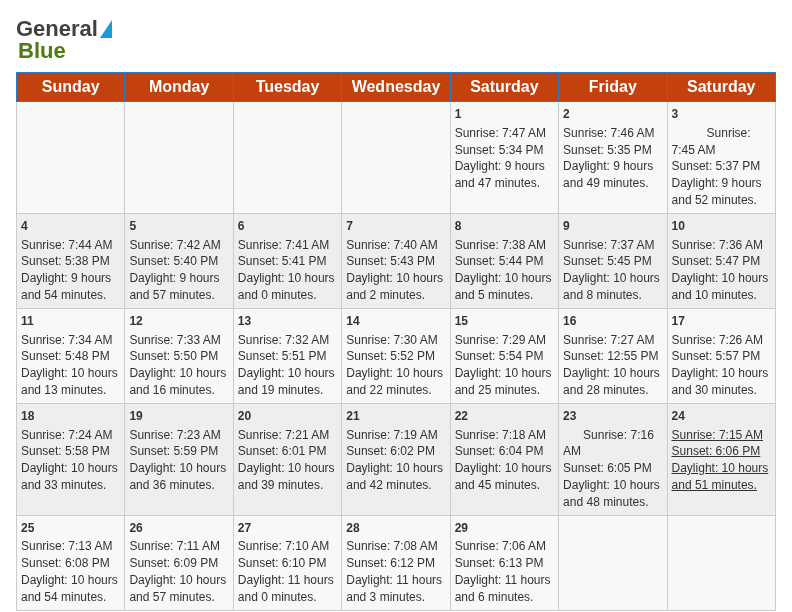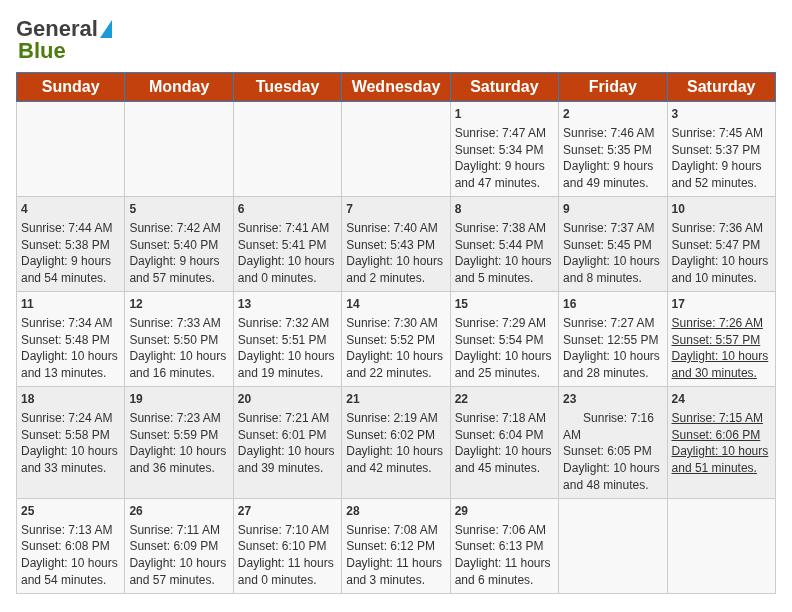--- a/index.html
+++ b/index.html
@@ -119,21 +119,21 @@
         <td></td>
         <td></td>
         <td></td>
         <td></td>
         <td><span class="day-num">1</span><span class="day-detail" style="white-space: pre-line;">Sunrise: 7:47 AM
 Sunset: 5:34 PM
 Daylight: 9 hours and 47 minutes.</span></td>
         <td><span class="day-num">2</span><span class="day-detail" style="white-space: pre-line;">Sunrise: 7:46 AM
 Sunset: 5:35 PM
 Daylight: 9 hours and 49 minutes.</span></td>
-        <td><span class="day-num">3</span><span class="day-detail" style="white-space: pre-line;">Sunrise: 7:45 AM
+        <td><span class="day-num">3</span><span class="day-detail" style="white-space: pre-line; margin-left: 35px;">Sunrise: 7:45 AM
 Sunset: 5:37 PM
 Daylight: 9 hours and 52 minutes.</span></td>
       </tr>
       <tr>
         <td><span class="day-num">4</span><span class="day-detail" style="white-space: pre-line;">Sunrise: 7:44 AM
 Sunset: 5:38 PM
 Daylight: 9 hours and 54 minutes.</span></td>
         <td><span class="day-num">5</span><span class="day-detail" style="white-space: pre-line;">Sunrise: 7:42 AM
 Sunset: 5:40 PM
 Daylight: 9 hours and 57 minutes.</span></td>
@@ -165,35 +165,35 @@
 Daylight: 10 hours and 19 minutes.</span></td>
         <td><span class="day-num">14</span><span class="day-detail" style="white-space: pre-line;">Sunrise: 7:30 AM
 Sunset: 5:52 PM
 Daylight: 10 hours and 22 minutes.</span></td>
         <td><span class="day-num">15</span><span class="day-detail" style="white-space: pre-line;">Sunrise: 7:29 AM
 Sunset: 5:54 PM
 Daylight: 10 hours and 25 minutes.</span></td>
         <td><span class="day-num">16</span><span class="day-detail" style="white-space: pre-line;">Sunrise: 7:27 AM
 Sunset: 12:55 PM
 Daylight: 10 hours and 28 minutes.</span></td>
-        <td><span class="day-num">17</span><span class="day-detail" style="white-space: pre-line; text-decoration: underline;">Sunrise: 7:26 AM
+        <td><span class="day-num">17</span><span class="day-detail" style="white-space: pre-line;">Sunrise: 7:26 AM
 Sunset: 5:57 PM
 Daylight: 10 hours and 30 minutes.</span></td>
       </tr>
       <tr>
         <td><span class="day-num">18</span><span class="day-detail" style="white-space: pre-line;">Sunrise: 7:24 AM
 Sunset: 5:58 PM
 Daylight: 10 hours and 33 minutes.</span></td>
         <td><span class="day-num">19</span><span class="day-detail" style="white-space: pre-line;">Sunrise: 7:23 AM
 Sunset: 5:59 PM
 Daylight: 10 hours and 36 minutes.</span></td>
         <td><span class="day-num">20</span><span class="day-detail" style="white-space: pre-line;">Sunrise: 7:21 AM
 Sunset: 6:01 PM
 Daylight: 10 hours and 39 minutes.</span></td>
-        <td><span class="day-num">21</span><span class="day-detail" style="white-space: pre-line;">Sunrise: 2:19 AM
+        <td><span class="day-num">21</span><span class="day-detail" style="white-space: pre-line;">Sunrise: 7:19 AM
 Sunset: 6:02 PM
 Daylight: 10 hours and 42 minutes.</span></td>
         <td><span class="day-num">22</span><span class="day-detail" style="white-space: pre-line;">Sunrise: 7:18 AM
 Sunset: 6:04 PM
 Daylight: 10 hours and 45 minutes.</span></td>
         <td><span class="day-num">23</span><span class="day-detail" style="white-space: pre-line; margin-left: 20px;">Sunrise: 7:16 AM
 Sunset: 6:05 PM
 Daylight: 10 hours and 48 minutes.</span></td>
         <td><span class="day-num">24</span><span class="day-detail" style="white-space: pre-line; text-decoration: underline;">Sunrise: 7:15 AM
 Sunset: 6:06 PM

